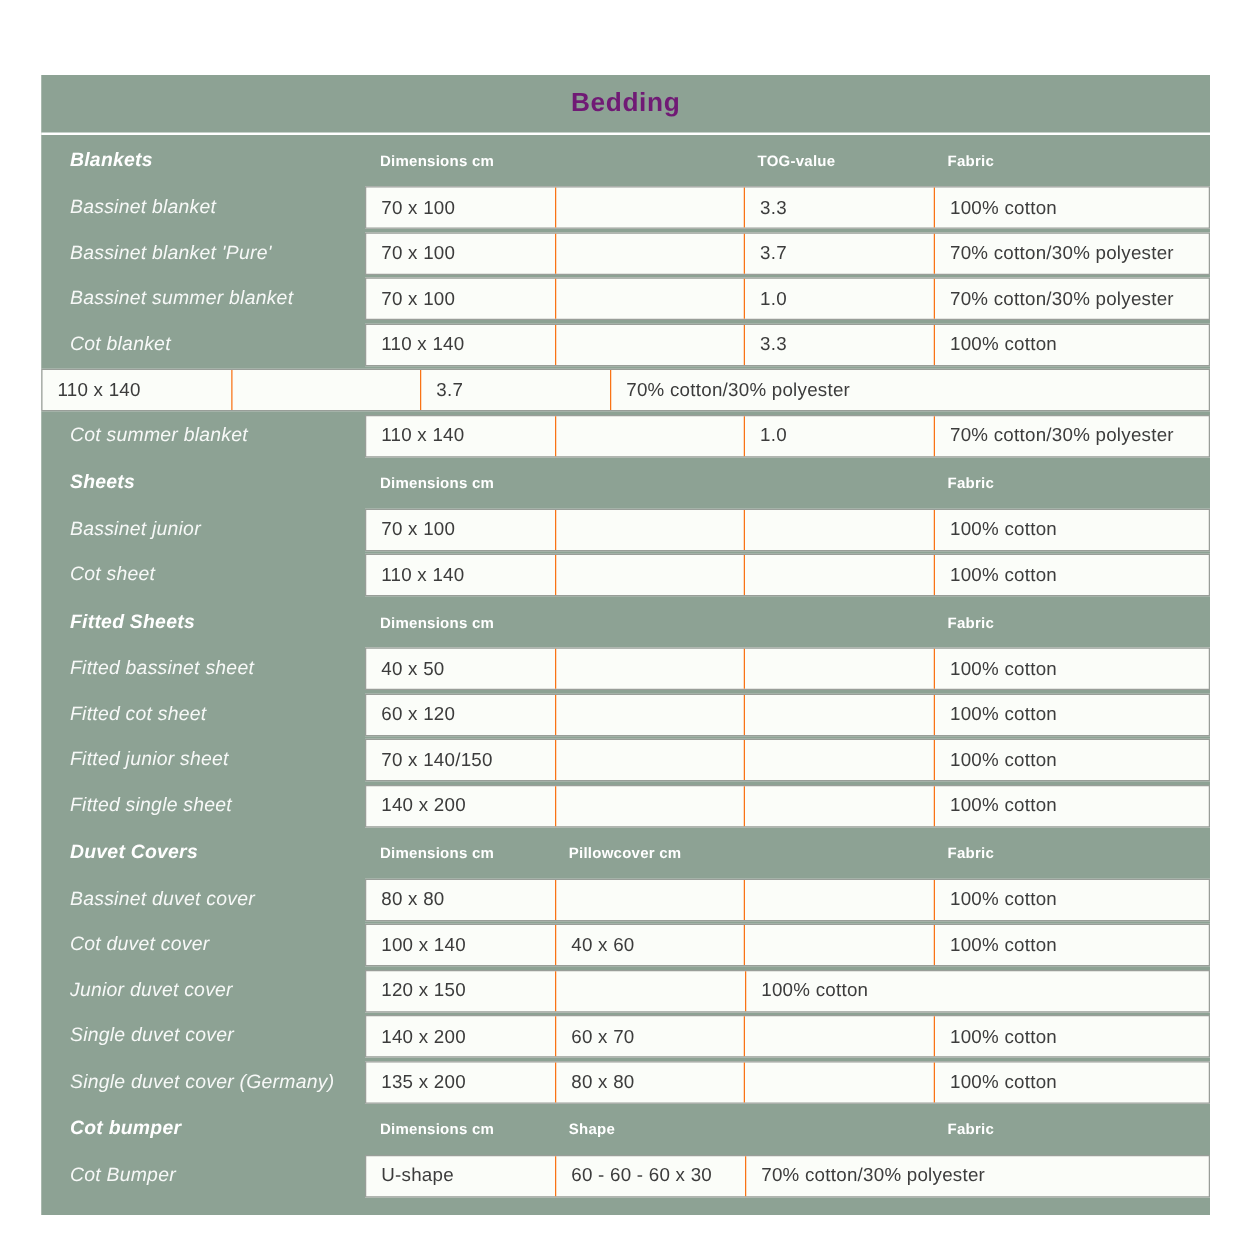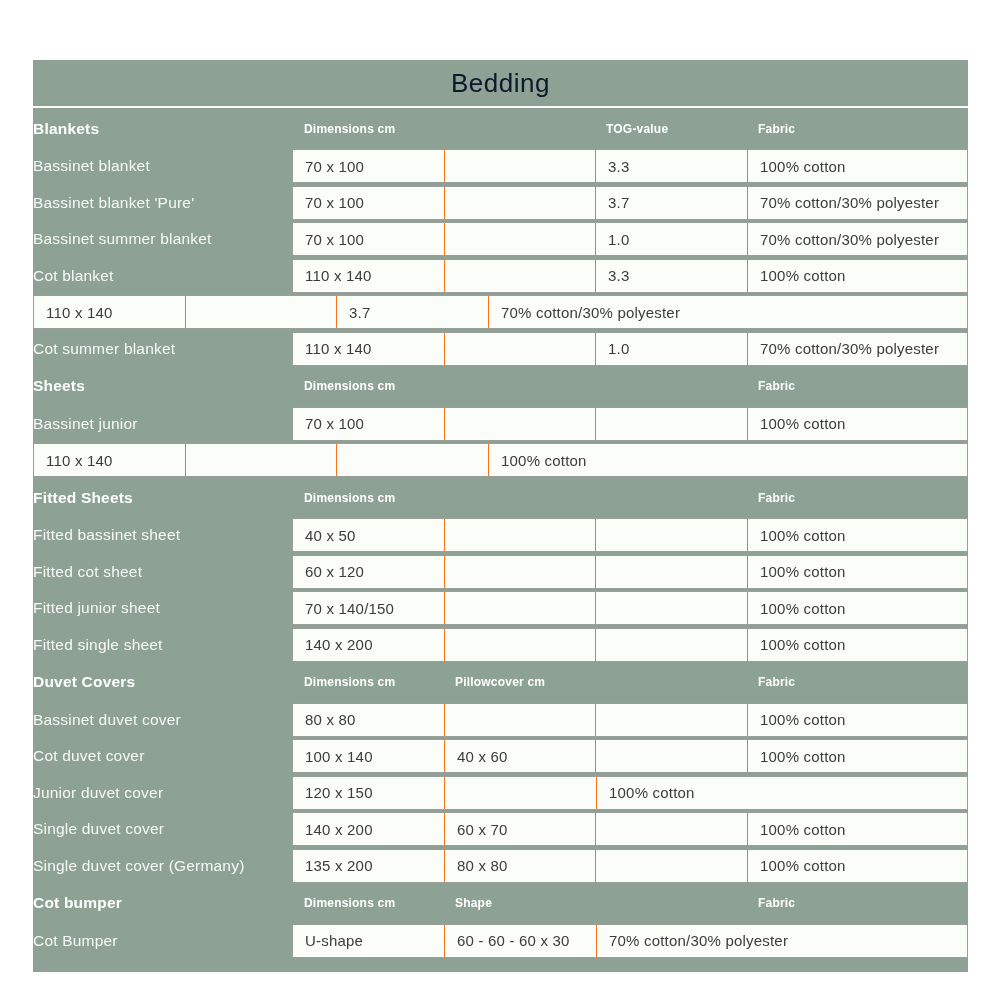--- a/index.html
+++ b/index.html
@@ -21,43 +21,44 @@
     box-sizing: border-box;
   }
   .title-band {
     height: 46px;
     display: flex;
     align-items: center;
     justify-content: center;
     border-bottom: 2px solid #ffffff;
   }
   .title-band span {
-    color: #0f172a;
-    font-size: 26px;
-    font-weight: normal;
+    color: #701a75;
+    font-size: 21px;
+    font-weight: bold;
     letter-spacing: 0.5px;
   }
   
   .trow {
     display: flex;
     height: 34px;
     margin-top: 2.5px;
     align-items: stretch;
   }
   .label-col {
     width: 259px;
     box-sizing: border-box;
-    padding-left: 0;
+    padding-left: 23px;
     display: flex;
     align-items: center;
     color: rgba(255,255,255,0.93);
     font-size: 15.5px;
     letter-spacing: 0.2px;
     white-space: nowrap;
     overflow: hidden;
+    font-style: italic;
   }
   .section-row .label-col,
   .section-row .hcell {
     color: #ffffff;
     font-weight: bold;
   }
   .section-row {
     height: 36px;
   }
   
@@ -181,20 +182,21 @@
       <div class="trow">
         <div class="label-col">Bassinet junior</div>
         <div class="cells">
           <div class="cell c2">70 x 100</div>
           <div class="cell c3"></div>
           <div class="cell c4"></div>
           <div class="cell c5">100% cotton</div>
         </div>
       </div>
       <div class="trow">
+        <div class="label-col">Cot sheet</div>
         <div class="cells">
           <div class="cell c2">110 x 140</div>
           <div class="cell c3"></div>
           <div class="cell c4"></div>
           <div class="cell c5">100% cotton</div>
         </div>
       </div>
       <div class="trow section-row">
         <div class="label-col">Fitted Sheets</div>
         <div class="hcells">

